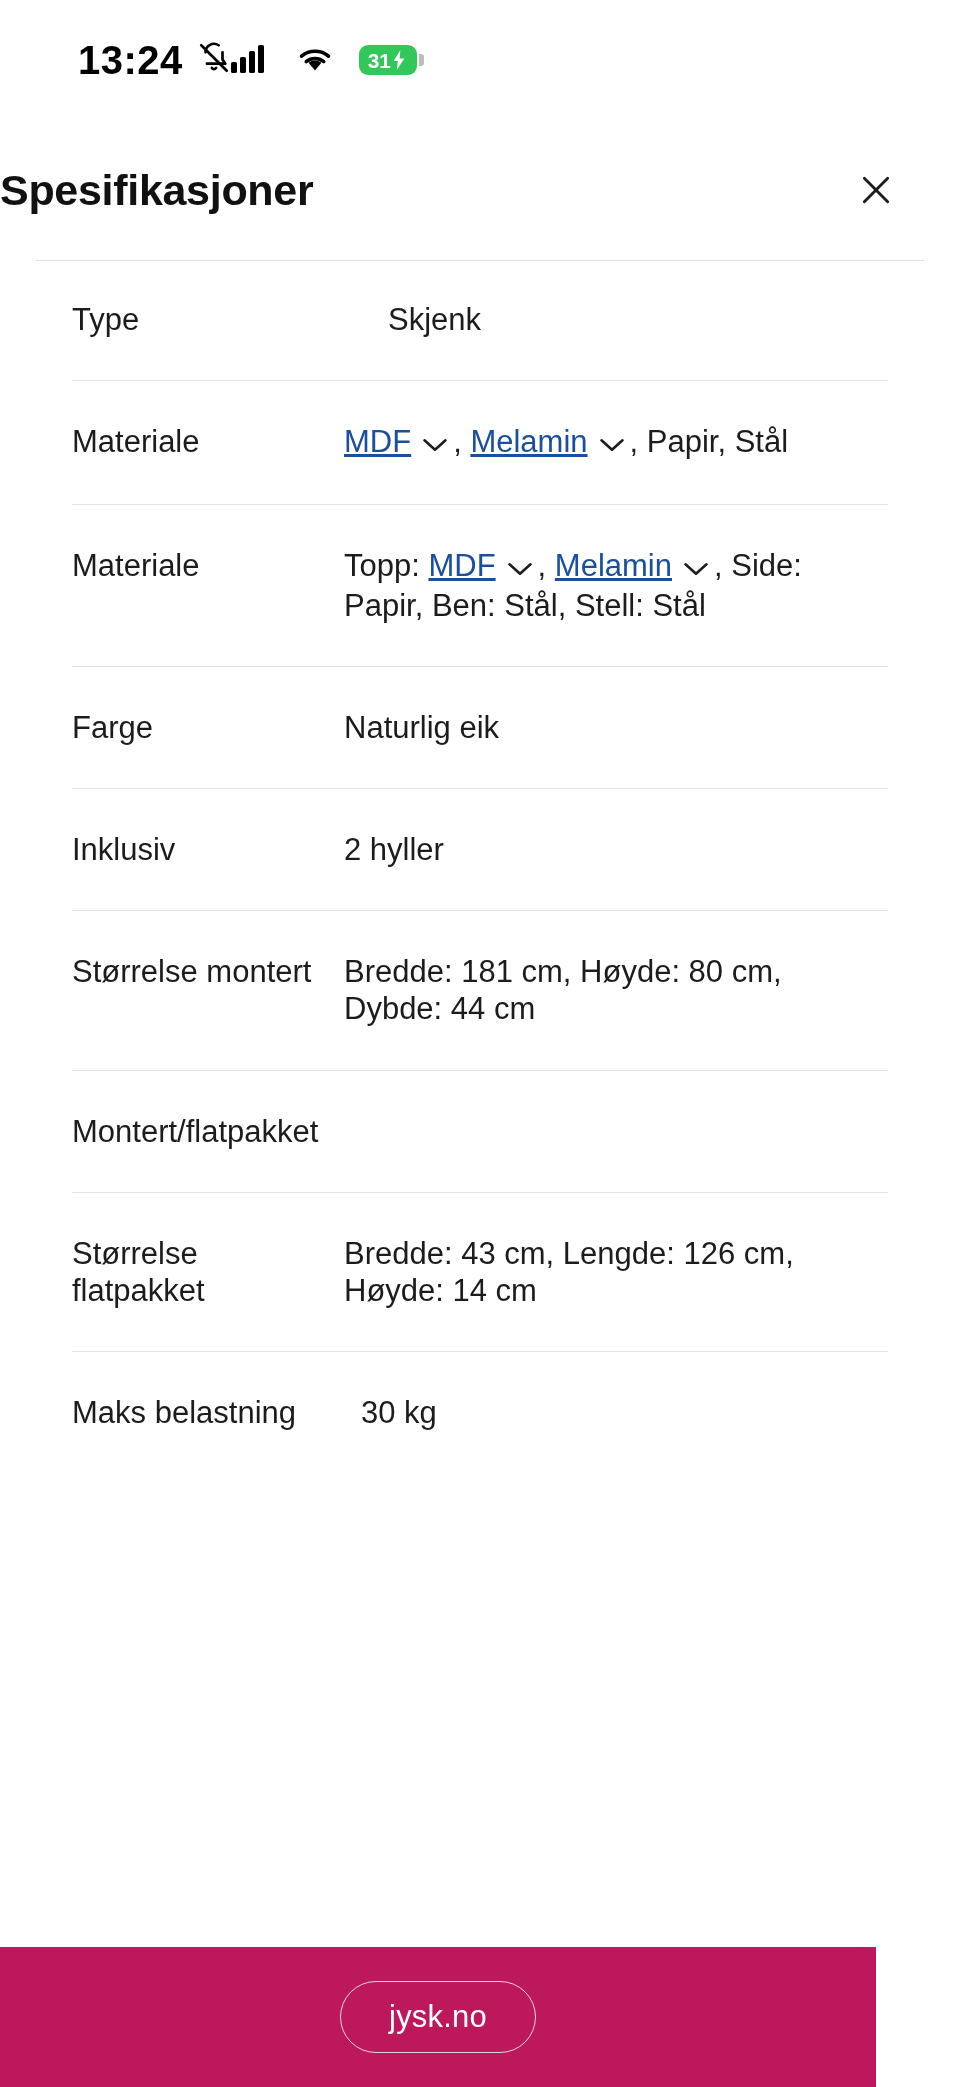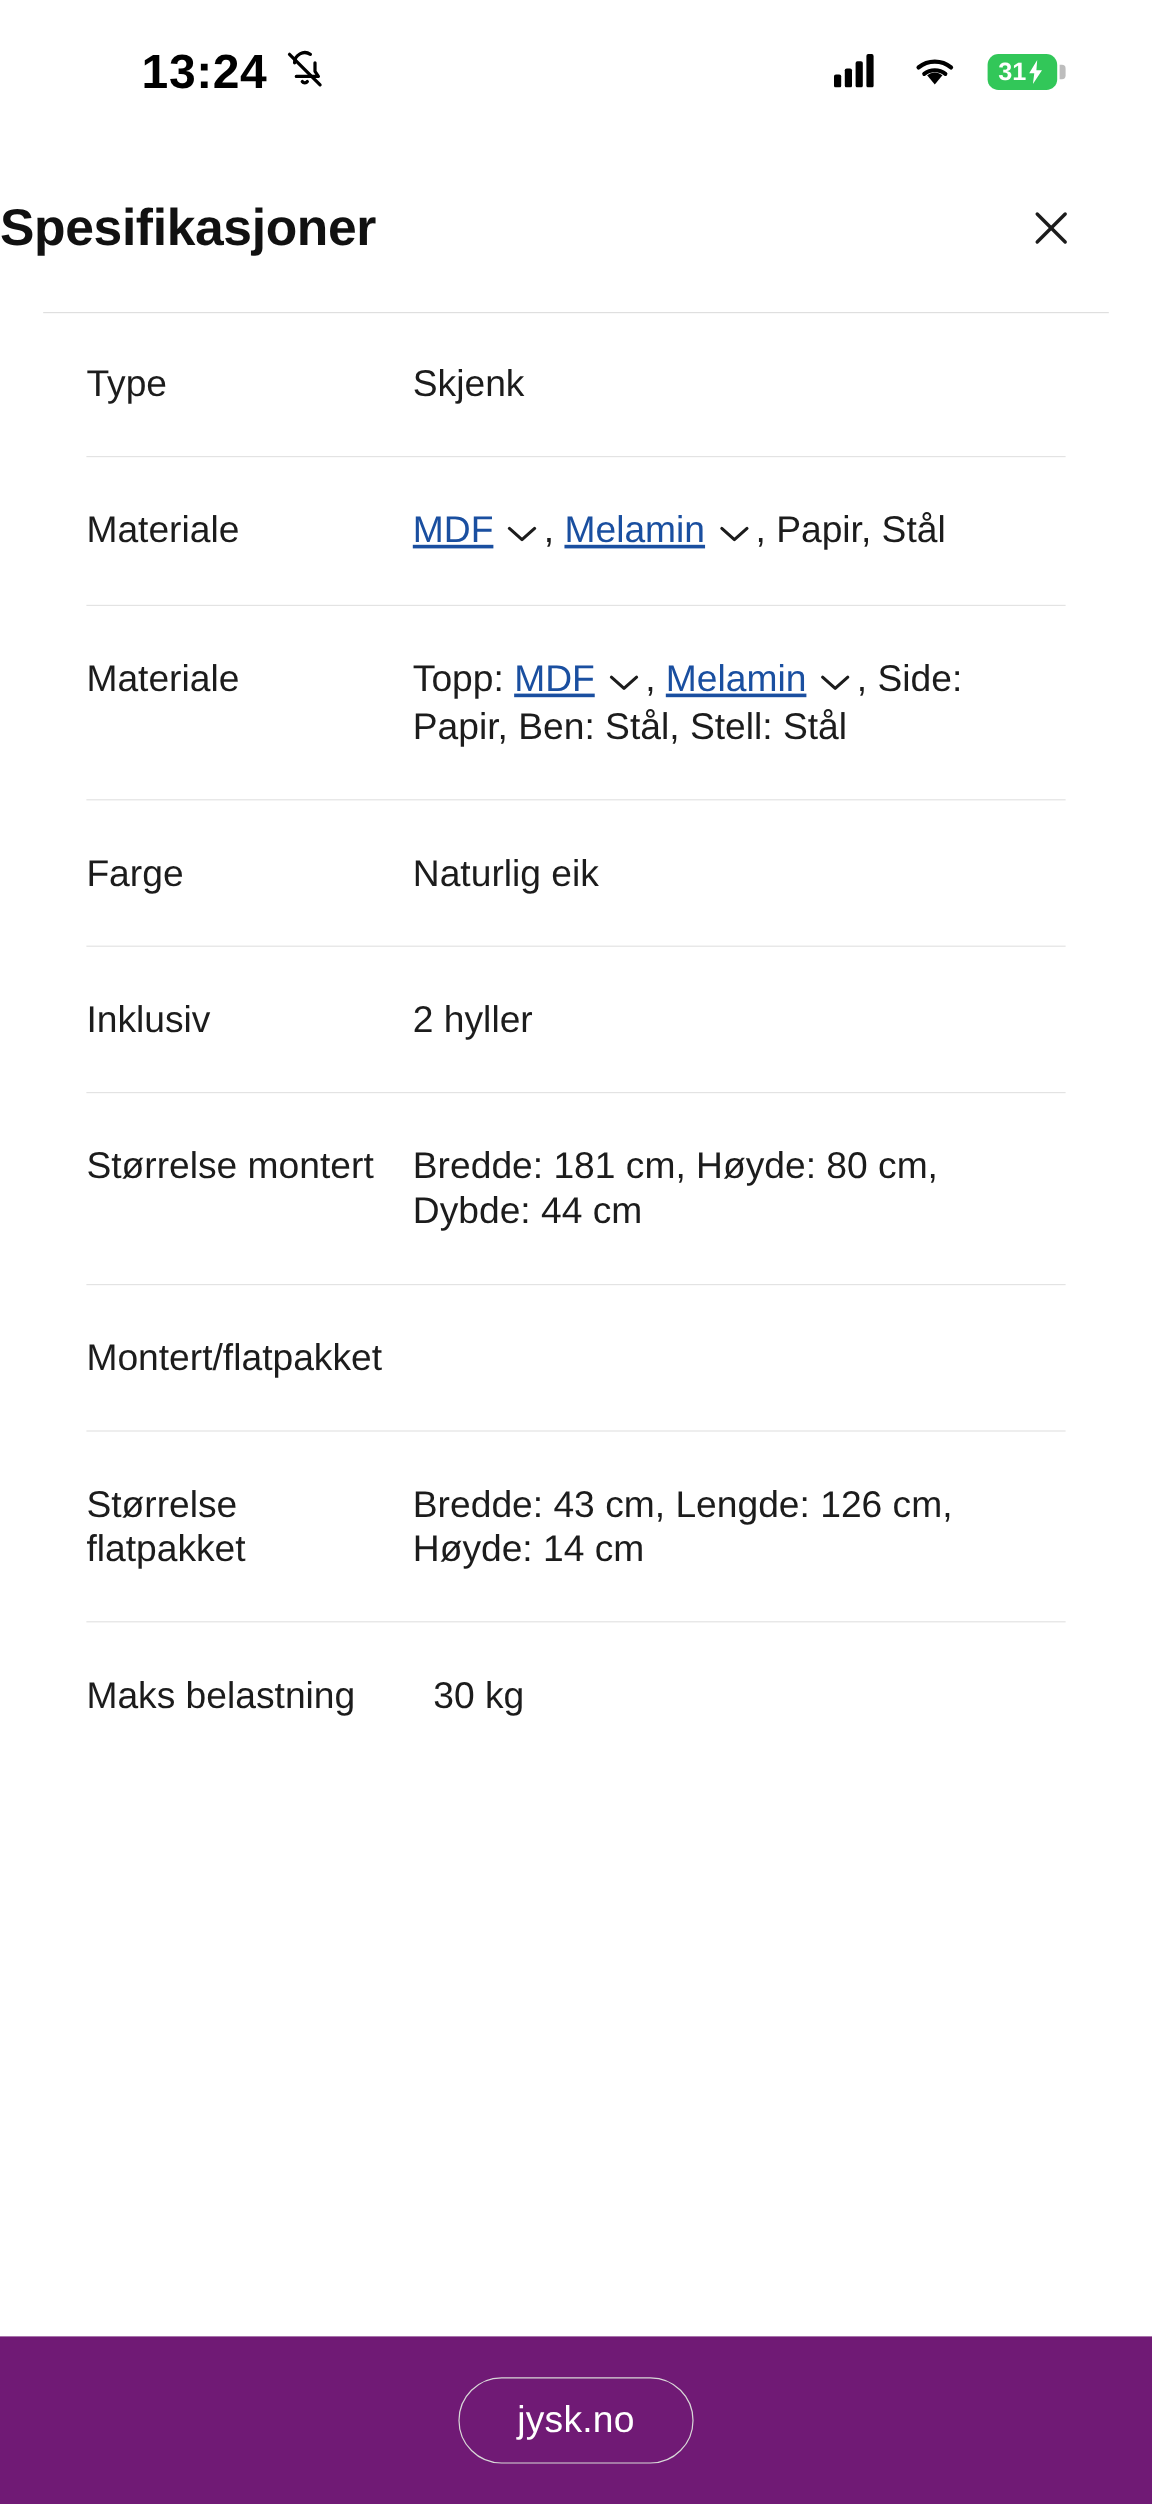--- a/index.html
+++ b/index.html
@@ -10,23 +10,21 @@
     font-family: "Liberation Sans", sans-serif;
     color: #1c1c1c;
     overflow: hidden;
   }
 
   
   .statusbar {
     height: 120px;
     display: flex;
     align-items: center;
-    justify-content: space-between;
     padding: 0 72px 0 78px;
-    margin-left: 40px;
   }
   .status-left {
     display: flex;
     align-items: center;
     gap: 14px;
   }
   .clock {
     font-size: 40px;
     font-weight: 600;
     letter-spacing: 0.5px;
@@ -104,21 +102,21 @@
   .spec-table {
     padding: 0 0 0 0;
   }
   .spec-row {
     display: flex;
     align-items: flex-start;
     padding: 42px 0 42px 0;
     margin: 0 72px;
     border-bottom: 1px solid #e3e3e3;
   }
-  .spec-row:first-child { padding-top: 40px; }
+  .spec-row:first-child { padding-top: 40px; gap: 44px; }
   .spec-row.last { border-bottom: none; gap: 17px; }
   .spec-label {
     width: 272px;
     flex: 0 0 272px;
     font-size: 31px;
     line-height: 1.2;
     color: #1c1c1c;
     padding-right: 8px;
   }
   .spec-value {
@@ -139,23 +137,23 @@
     vertical-align: -2px;
     margin: 0 4px 0 10px;
     cursor: pointer;
   }
 
   
   .bottom-bar {
     position: absolute;
     left: 0;
     bottom: 0;
-    width: 960px;
+    width: 876px;
     height: 140px;
-    background: #701a75;
+    background: #be185d;
     display: flex;
     align-items: center;
     justify-content: center;
   }
   .domain-pill {
     border: 1px solid #d8d8d8;
     border-radius: 40px;
     padding: 17px 48px;
     color: #ffffff;
     font-size: 31px;

